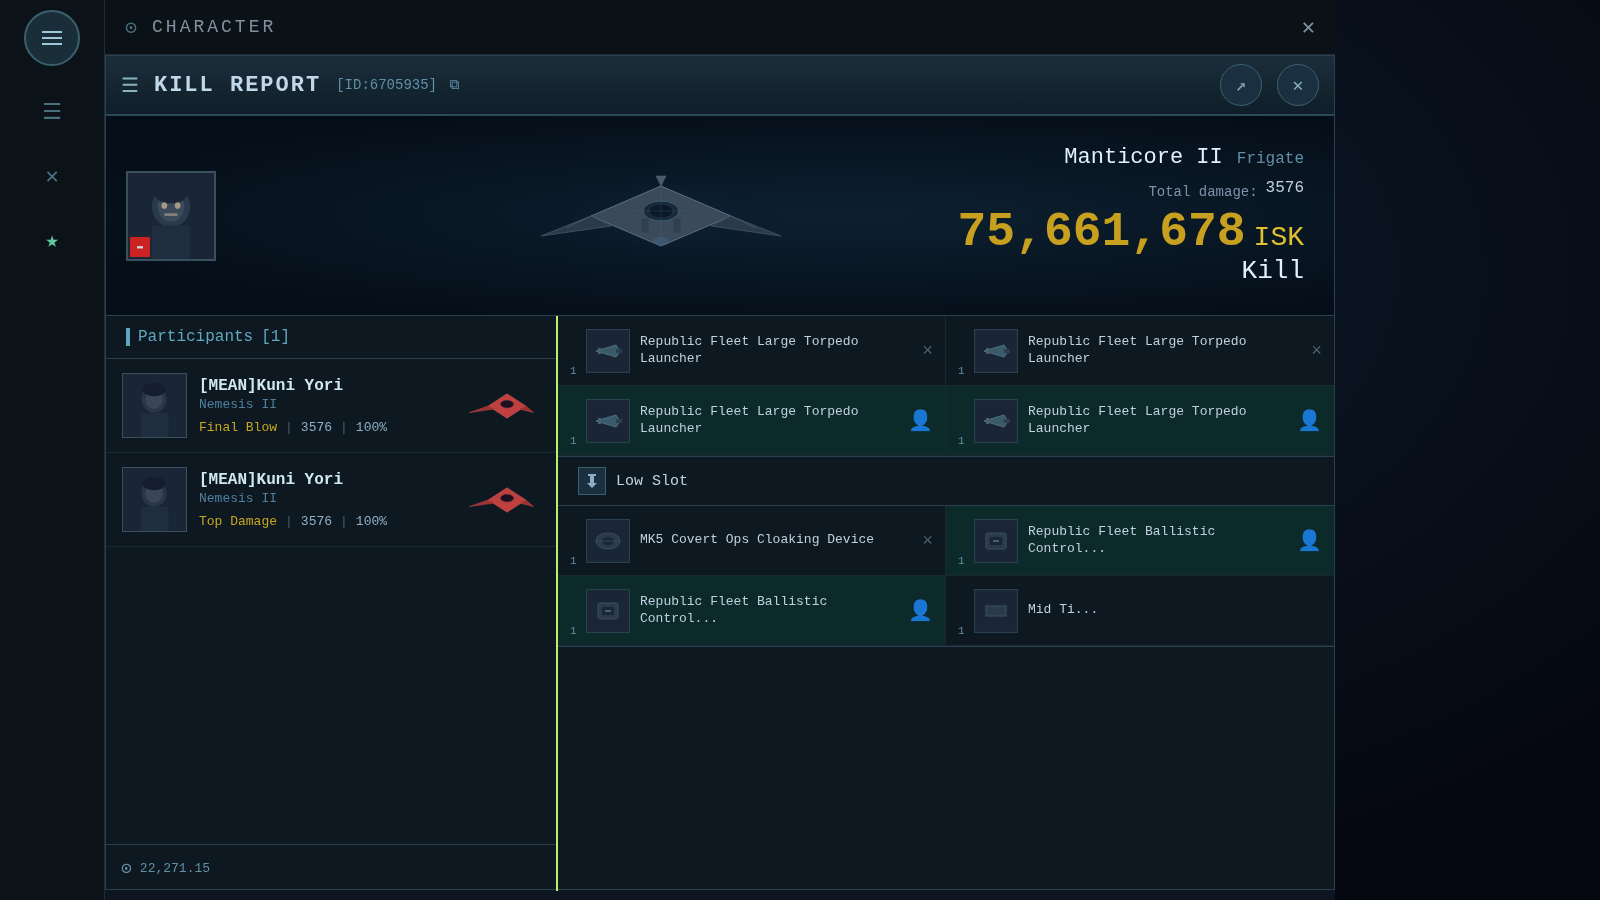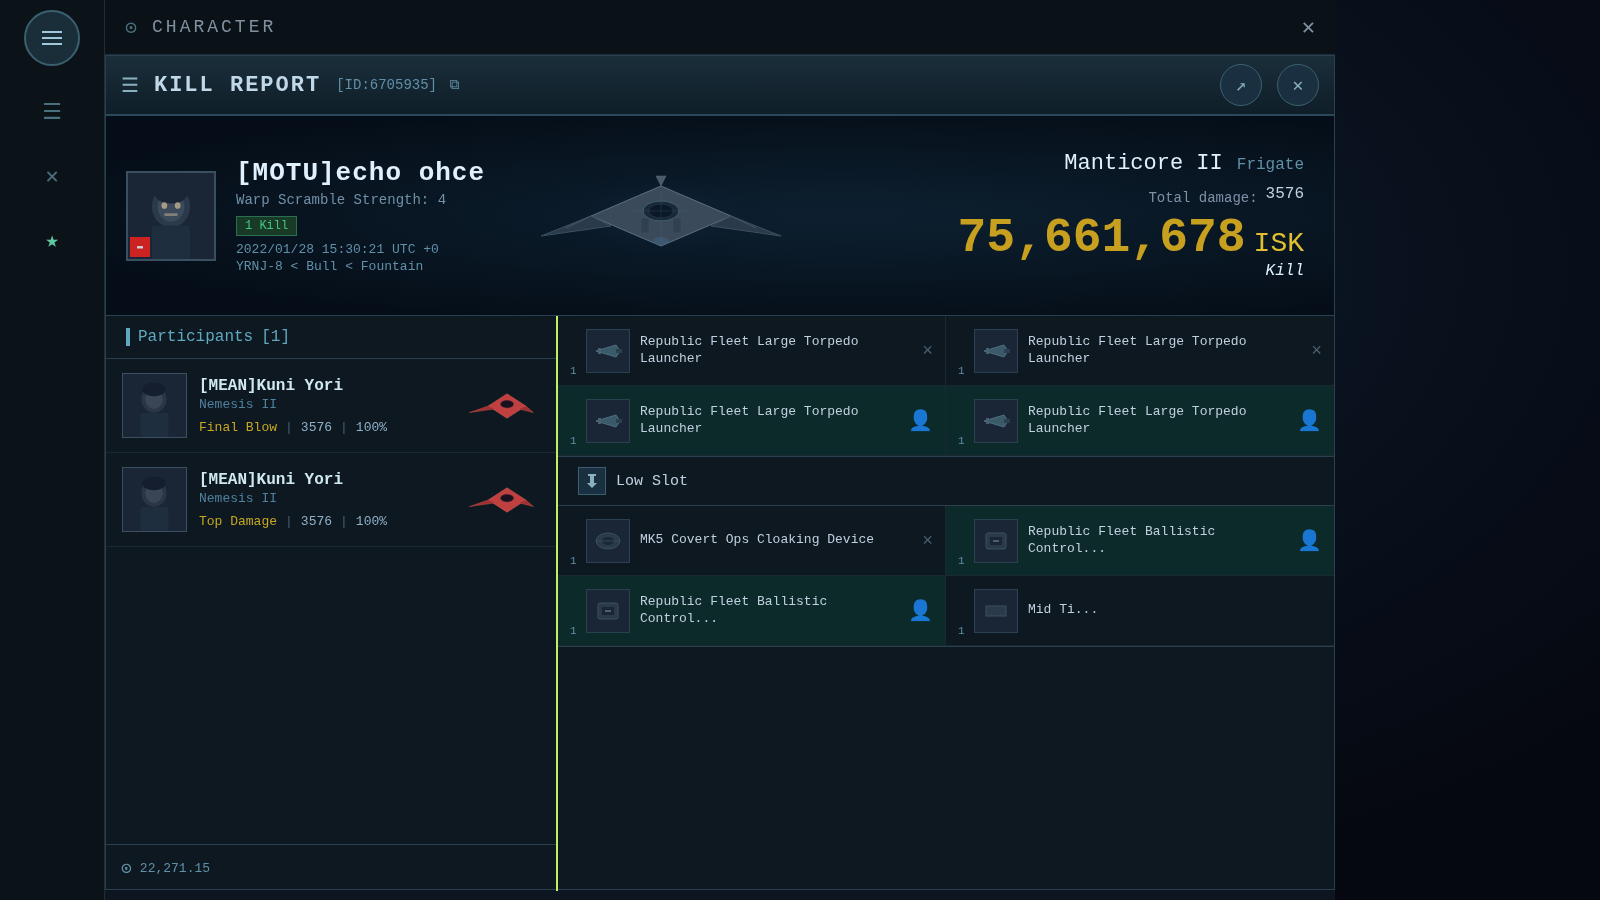--- a/index.html
+++ b/index.html
@@ -290,24 +290,23 @@
       margin-top: 4px;
     }
 
     .isk-label {
       font-size: 28px;
       color: #e0c030;
       margin-left: 8px;
     }
 
     .kill-type {
-      font-size: 16px;
+      font-size: 26px;
       color: #e0f0ff;
       margin-top: 0;
-      font-style: italic;
     }
 
     
     .bottom-section {
       display: flex;
       height: calc(835px - 260px);
     }
 
     
     .participants-panel {
@@ -627,27 +626,20 @@
           <ellipse cx="45" cy="22" rx="17" ry="10" fill="#1a2535"></ellipse>
 
           <ellipse cx="38" cy="34" rx="3" ry="3.5" fill="#f0d0a0" opacity="0.6"></ellipse>
           <ellipse cx="52" cy="34" rx="3" ry="3.5" fill="#f0d0a0" opacity="0.6"></ellipse>
           <rect x="38" y="42" width="14" height="3" fill="#f0d0a0" opacity="0.4" rx="1"></rect>
         </svg>
       </div>
       <div class="corp-icon">▬</div>
     </div>
 
-    <div class="kill-details">
-      <div class="pilot-name">[MOTU]echo ohce</div>
-      <div class="warp-scramble">Warp Scramble Strength: 4</div>
-      <div class="kill-badge">1 Kill</div>
-      <div class="kill-time">2022/01/28 15:30:21 UTC +0</div>
-      <div class="kill-location">YRNJ-8 &lt; Bull &lt; Fountain</div>
-    </div>
 
     <div class="ship-image">
       <svg class="ship-svg" viewBox="0 0 300 140" xmlns="http://www.w3.org/2000/svg">
 
         <defs>
           <radialGradient id="shipGlow" cx="50%" cy="50%" r="50%">
             <stop offset="0%" stop-color="#204060" stop-opacity="0.3"></stop>
             <stop offset="100%" stop-color="#000820" stop-opacity="0"></stop>
           </radialGradient>
         </defs>

